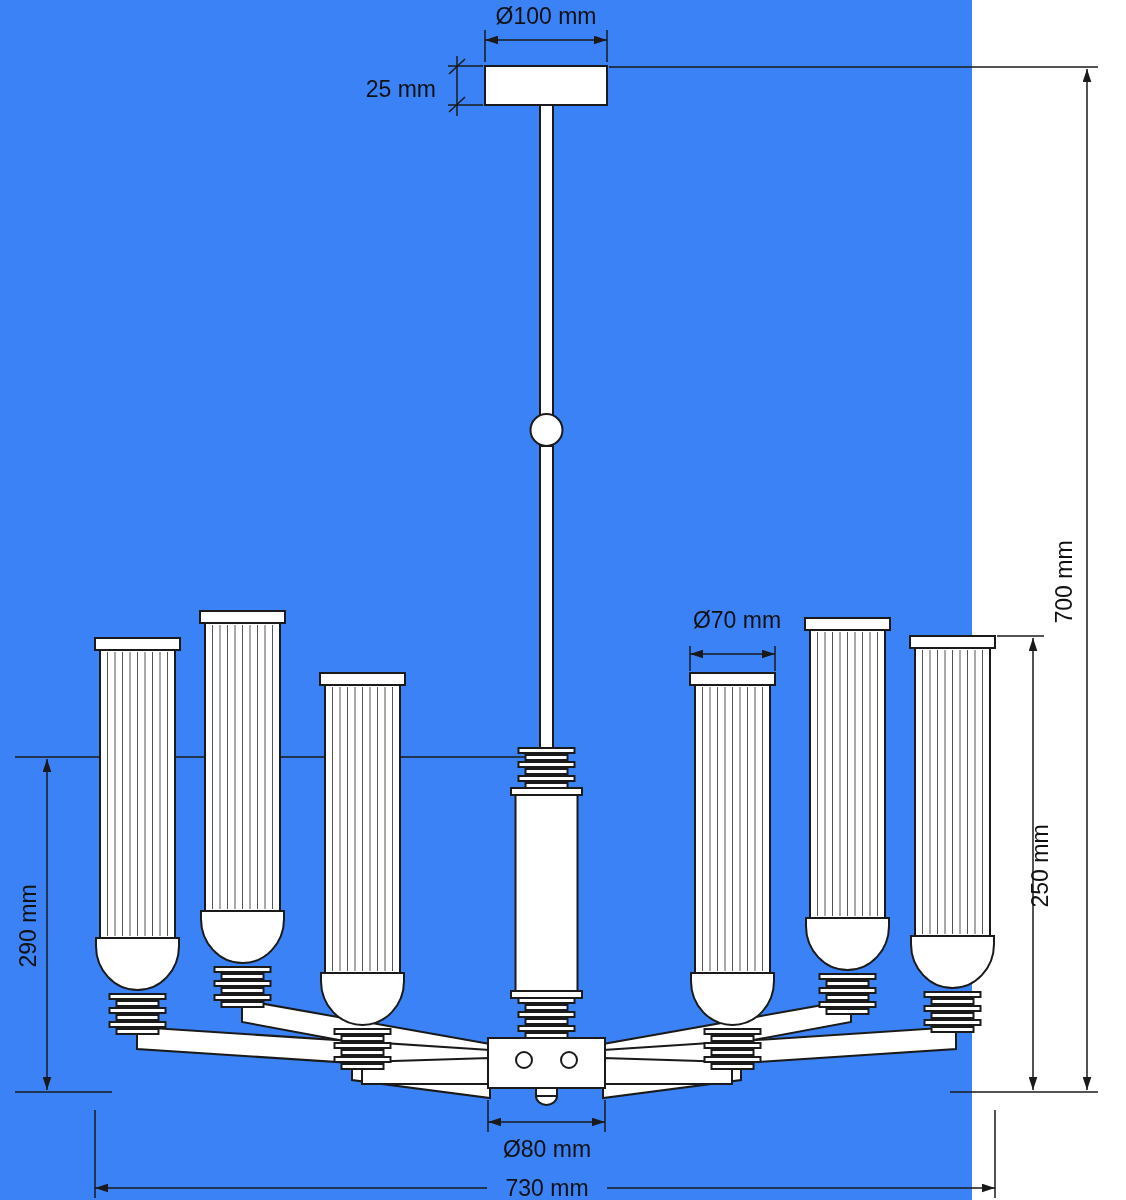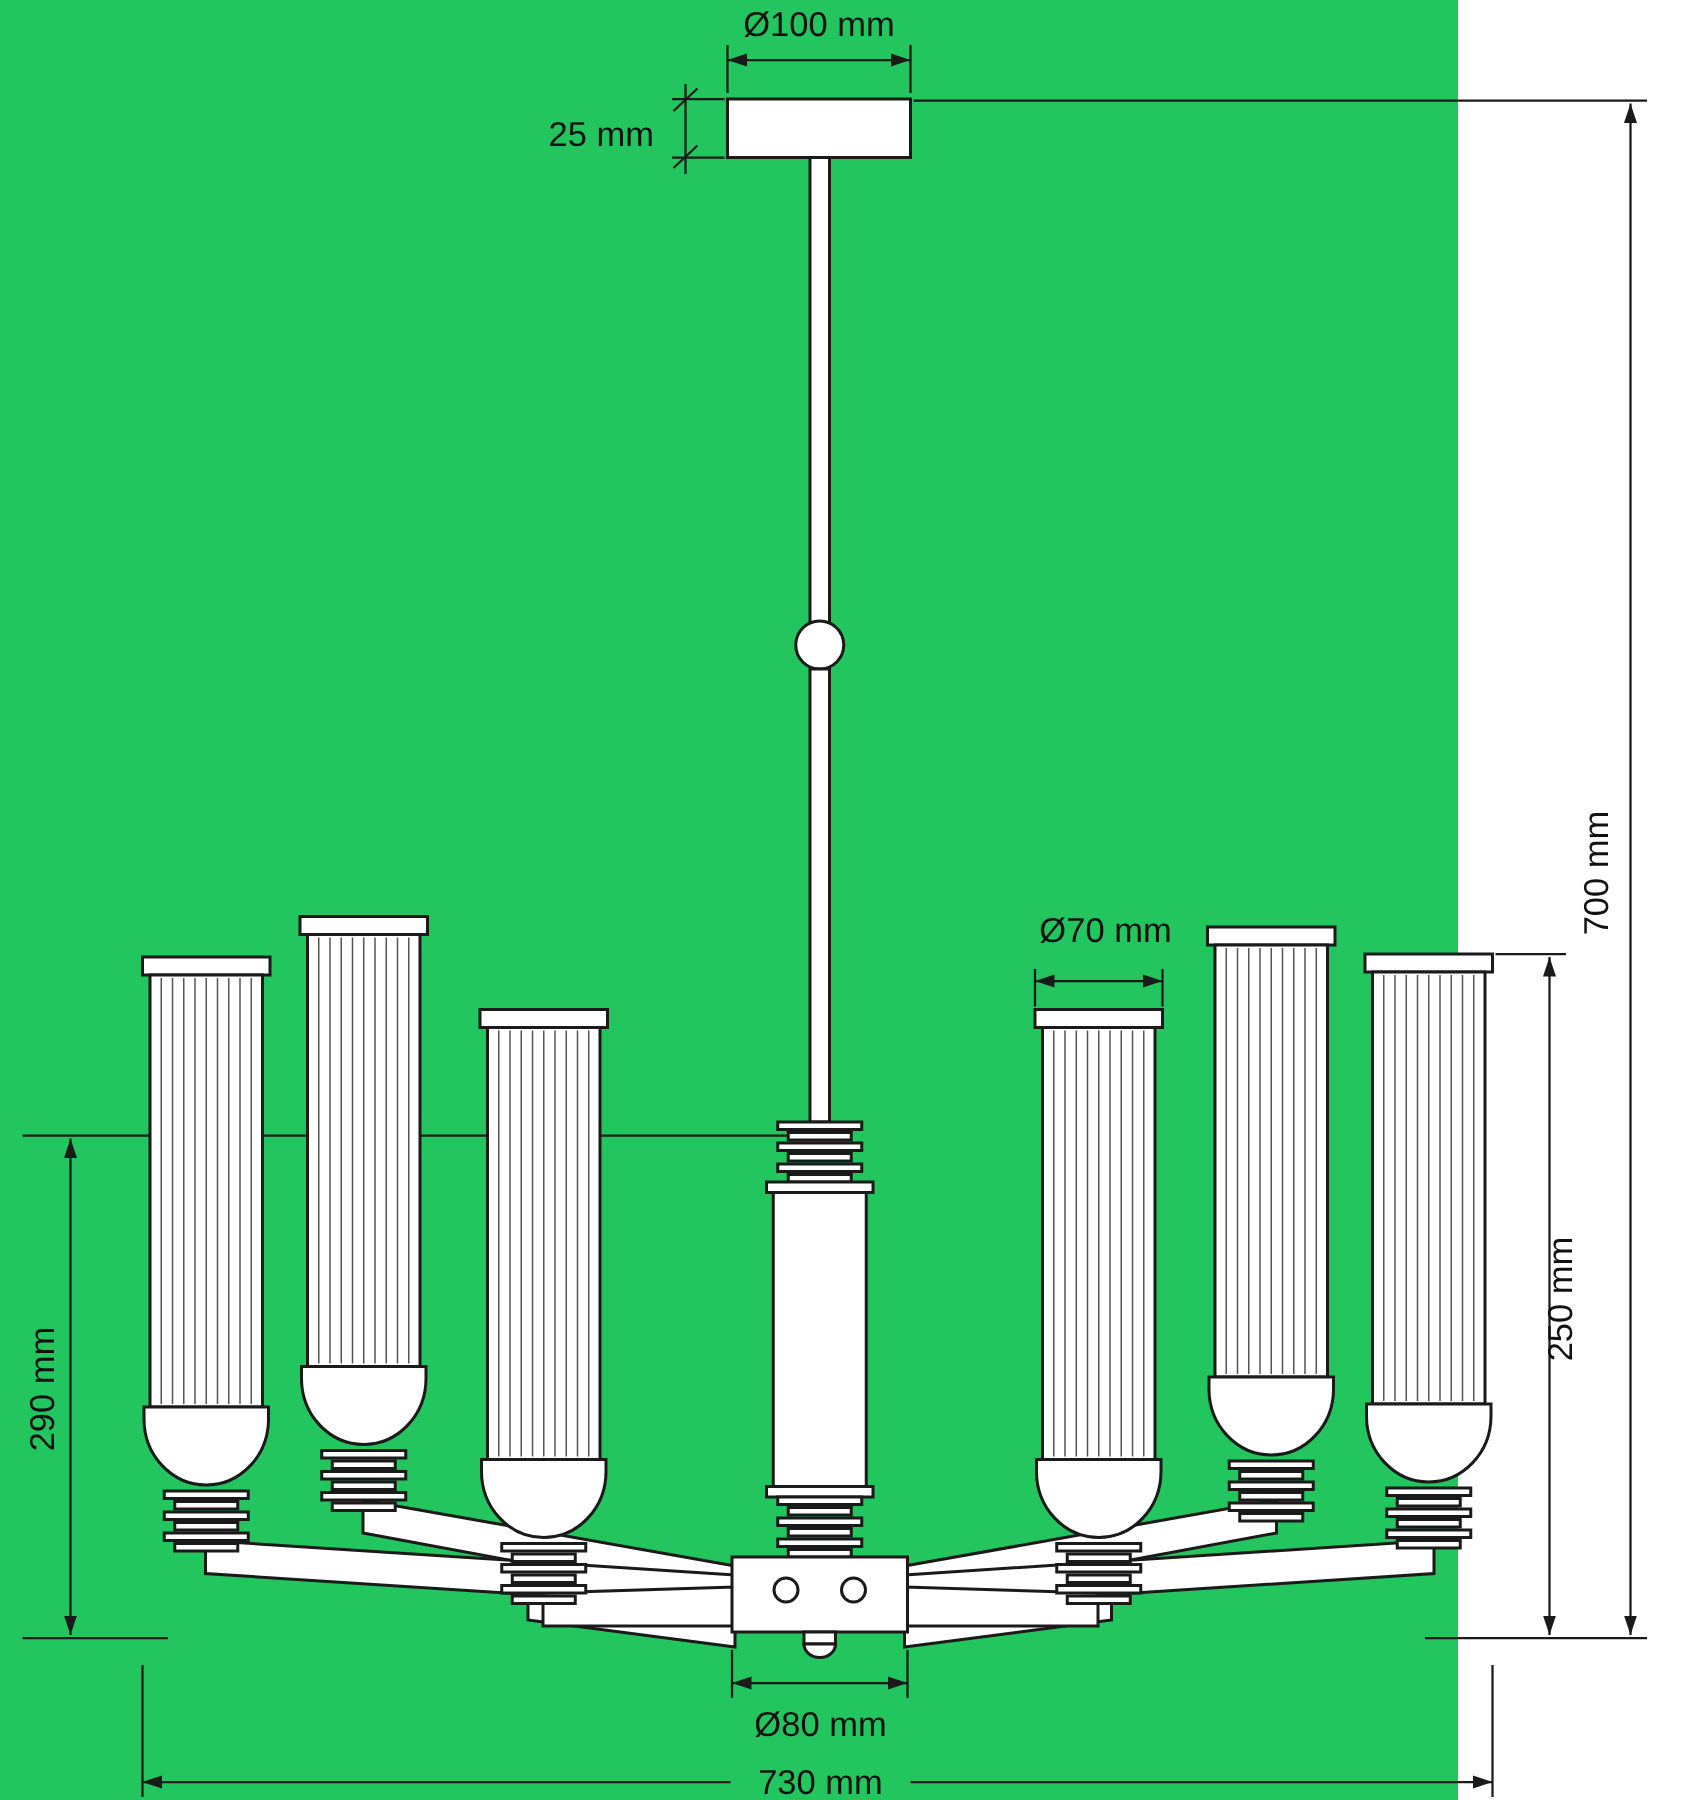--- a/index.html
+++ b/index.html
@@ -4,21 +4,21 @@
 <style>
   html, body {
     margin: 0;
     padding: 0;
     background: #ffffff;
   }
   .stage {
     width: 972px;
     height: 1200px;
     position: relative;
-    background: #22c55e;
+    background: #3b82f6;
     font-family: "Liberation Sans", sans-serif;
   }
   svg { display: block; }
   .obj  { stroke: #1a1a1a; stroke-width: 2;   fill: #ffffff; }
   .objthin { stroke: #555555; stroke-width: 1; fill: none; }
   .dim  { stroke: #1a1a1a; stroke-width: 1.5; fill: none; }
   .dimtxt {
     font-family: "Liberation Sans", sans-serif;
     font-size: 23px;
     fill: #111111;

